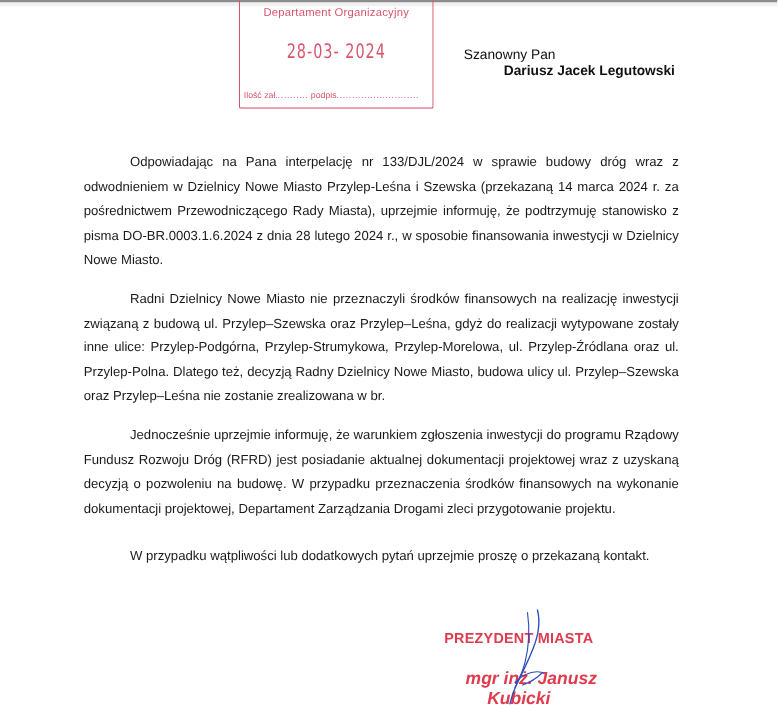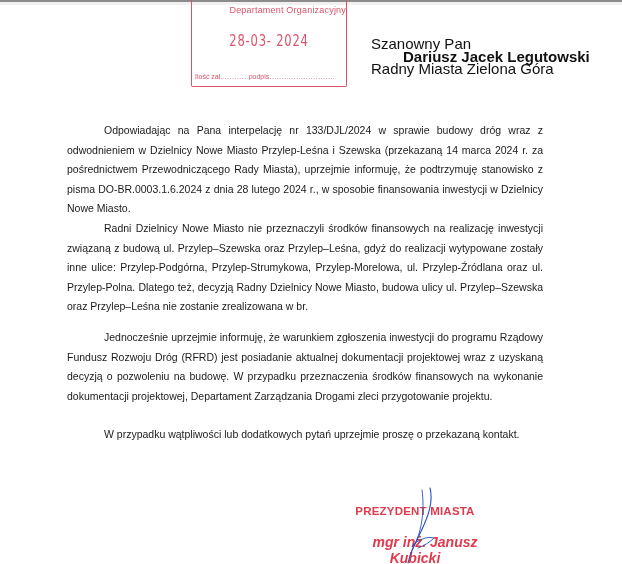--- a/index.html
+++ b/index.html
@@ -34,21 +34,21 @@
       width: 154px; height: 86px;
       border: 1px solid #d9536b;
       border-top: none;
       border-radius: 0 0 2px 2px;
       color: #d9536b;
       font-family: "Liberation Sans", sans-serif;
     }
     .stamp .dept {
       position: absolute;
       top: 5px; left: 0; width: 100%;
-      text-align: right;
+      text-align: center;
       font-size: 9px;
       line-height: 10px;
       letter-spacing: 0.2px;
     }
     .stamp .date {
       position: absolute;
       top: 31px; left: 0; width: 100%;
       text-align: center;
       font-size: 16px;
       letter-spacing: 1px;
@@ -69,40 +69,40 @@
       white-space: nowrap;
       overflow: hidden;
     }
     .stamp .dots {
       letter-spacing: 0.5px;
     }
     
     .addressee {
       position: absolute;
       left: 371px; top: 38px;
-      font-size: 15px;
+      font-size: 11px;
       line-height: 12.5px;
       color: #111;
     }
     .addressee .name { font-weight: bold; padding-left: 32px; }
     
     .letter-body {
       position: absolute;
       left: 67px; top: 121px;
       width: 476px;
       font-size: 10.5px;
       line-height: 19.6px;
       color: #1a1a1a;
     }
     .letter-body p {
       margin: 0;
       text-align: justify;
       text-indent: 37px;
     }
-    .letter-body p.p1 { margin-bottom: 0; }
+    .letter-body p.p1 { margin-bottom: 11px; }
     .letter-body p.p2 { margin-top: 0px; }
     .letter-body p.p3 { margin-top: 11px; }
     .letter-body p.p4 { margin-top: 0px; }
     .letter-body p.p5 { margin-top: 19px; }
     
     .signature {
       position: absolute;
       left: 340px; top: 505px;
       width: 150px;
       text-align: center;
@@ -141,21 +141,20 @@
   <div class="date">28-03- 2024</div>
   <div class="att">
     <span>Ilość zał.</span><span class="dots">..........</span>
     <span>podpis</span><span class="dots">...........................</span>
   </div>
 </div>
 
 <div class="addressee">
   <div>Szanowny Pan</div>
   <div class="name">Dariusz Jacek Legutowski</div>
-  <div>Radny Miasta Zielona Góra</div>
 </div>
 
 <div class="letter-body">
   <p class="p1">Odpowiadając na Pana interpelację nr 133/DJL/2024 w sprawie budowy dróg wraz z odwodnieniem w Dzielnicy Nowe Miasto Przylep-Leśna i Szewska (przekazaną 14 marca 2024 r. za pośrednictwem Przewodniczącego Rady Miasta), uprzejmie informuję, że podtrzymuję stanowisko z pisma DO-BR.0003.1.6.2024 z dnia 28 lutego 2024 r., w sposobie finansowania inwestycji w Dzielnicy Nowe Miasto.</p>
   <p class="p2">Radni Dzielnicy Nowe Miasto nie przeznaczyli środków finansowych na realizację inwestycji związaną z budową ul. Przylep–Szewska oraz Przylep–Leśna, gdyż do realizacji wytypowane zostały inne ulice: Przylep-Podgórna, Przylep-Strumykowa, Przylep-Morelowa, ul. Przylep-Źródlana oraz ul. Przylep-Polna. Dlatego też, decyzją Radny Dzielnicy Nowe Miasto, budowa ulicy ul. Przylep–Szewska oraz Przylep–Leśna nie zostanie zrealizowana w br.</p>
   <p class="p3">Jednocześnie uprzejmie informuję, że warunkiem zgłoszenia inwestycji do programu Rządowy Fundusz Rozwoju Dróg (RFRD) jest posiadanie aktualnej dokumentacji projektowej wraz z uzyskaną decyzją o pozwoleniu na budowę. W przypadku przeznaczenia środków finansowych na wykonanie dokumentacji projektowej, Departament Zarządzania Drogami zleci przygotowanie projektu.</p>
   <p class="p5">W przypadku wątpliwości lub dodatkowych pytań uprzejmie proszę o przekazaną kontakt.</p>
 </div>
 
 <div class="signature">

